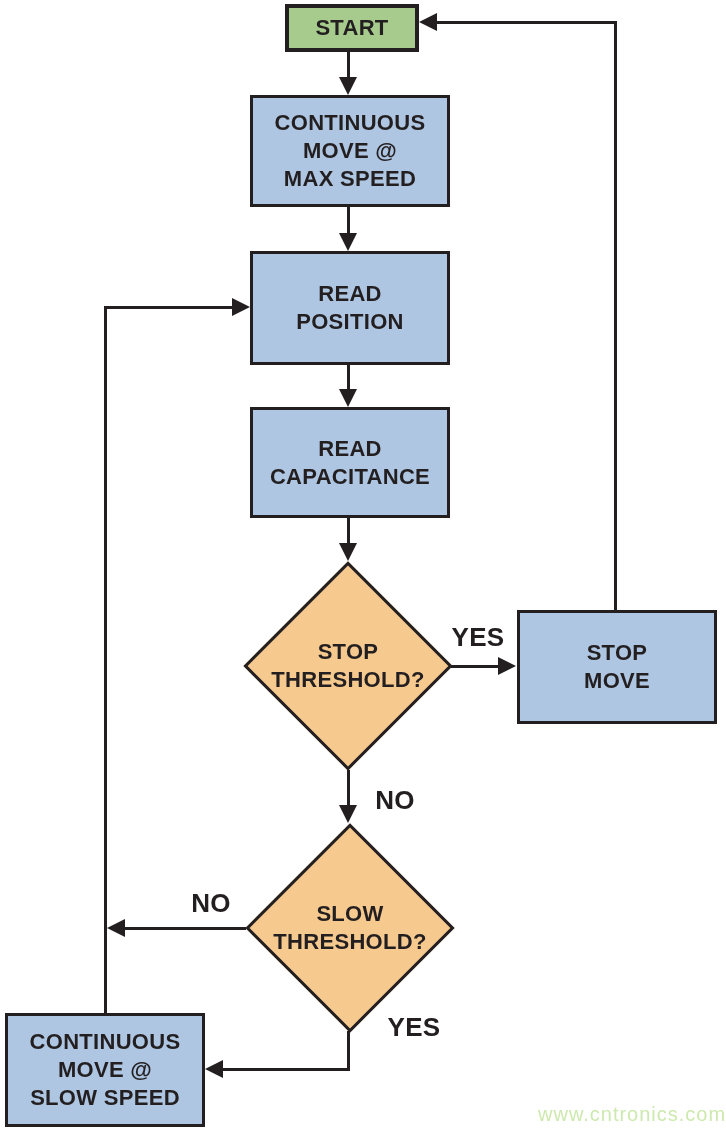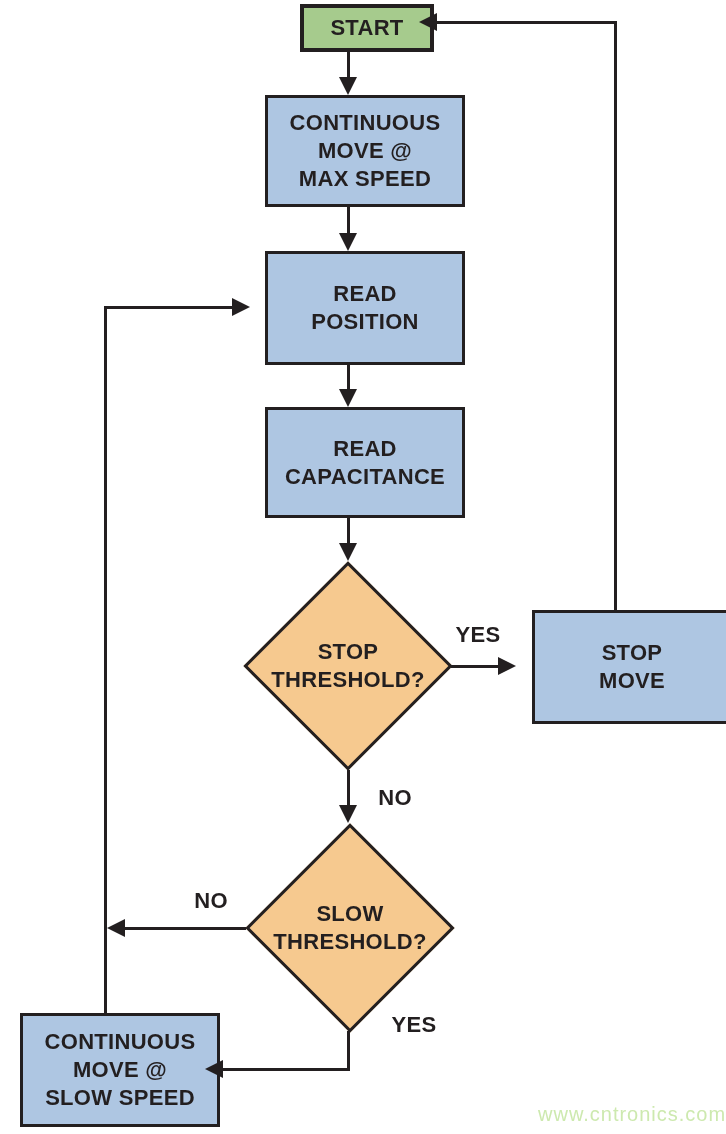--- a/index.html
+++ b/index.html
@@ -24,21 +24,20 @@
     overflow: hidden;
   }
   .node.box {
     position: absolute;
     box-sizing: border-box;
     border: 3px solid var(--line);
     background: var(--process_fill);
     display: flex;
     align-items: center;
     justify-content: center;
-    margin-left: 15px;
   }
   .node.box.terminator {
     background: var(--terminator_fill);
     border-width: 4px;
   }
   .node-label {
     white-space: pre-line;
     text-align: center;
     font-weight: bold;
     font-size: 22px;
@@ -86,21 +85,21 @@
     border-left: 18px solid var(--line);
   }
   .arrow.left {
     border-top: 9px solid transparent;
     border-bottom: 9px solid transparent;
     border-right: 18px solid var(--line);
   }
   .edge-label {
     position: absolute;
     font-weight: bold;
-    font-size: 22px;
+    font-size: 26px;
     color: var(--text);
     text-align: center;
     letter-spacing: 0.3px;
   }
   .watermark {
     position: absolute;
     left: 538px;
     top: 1103px;
     font-size: 20px;
     color: var(--watermark);

